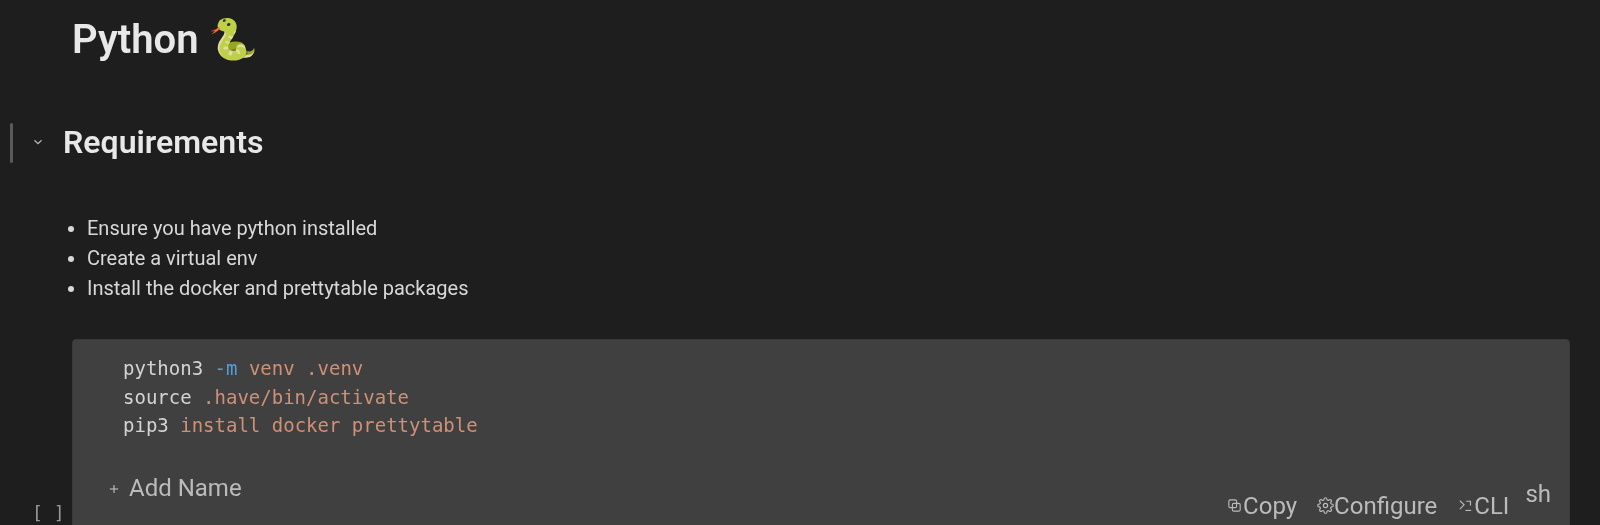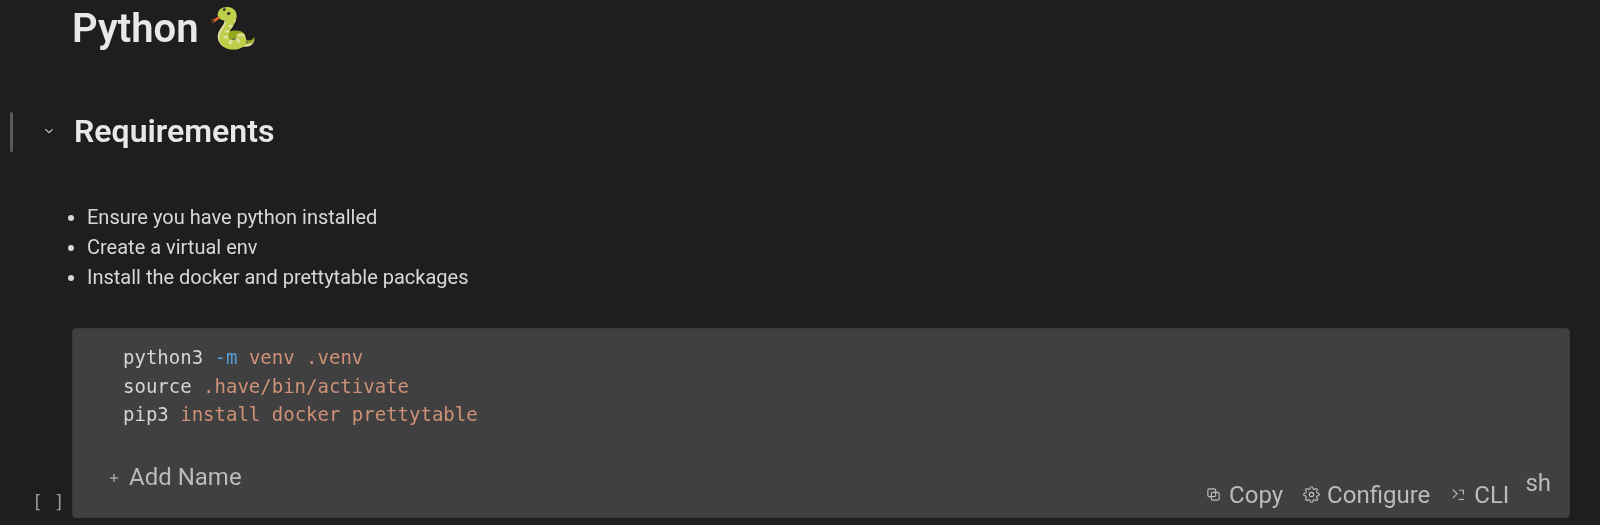--- a/index.html
+++ b/index.html
@@ -12,39 +12,39 @@
       color: #d4d4d4;
       font-family: -apple-system, BlinkMacSystemFont, "Segoe UI", Roboto, Helvetica, Arial, sans-serif;
       width: 1600px;
       height: 525px;
       overflow: hidden;
     }
     .page-title {
       font-size: 40px;
       font-weight: 600;
       color: #e8e8e8;
-      padding: 5px 0 0 72px;
+      padding: 16px 0 0 72px;
     }
     .section {
       margin-top: 60px;
       position: relative;
     }
     .section-marker {
       position: absolute;
       left: 10px;
       top: 0;
       width: 3px;
       height: 40px;
       background: #5a5a5a;
       border-radius: 2px;
     }
     .section-header {
       display: flex;
       align-items: center;
-      padding-left: 40px;
+      padding-left: 29px;
     }
     .chevron {
       width: 18px;
       height: 18px;
       display: flex;
       align-items: center;
       justify-content: center;
       margin-right: 16px;
       cursor: pointer;
     }
@@ -111,21 +111,20 @@
       align-items: center;
       gap: 8px;
       cursor: pointer;
       padding: 2px 8px;
       margin-left: 14px;
     }
     .footer-spacer { flex: 1; }
     .footer-btn {
       display: flex;
       align-items: flex-start;
-      gap: 7px;
       cursor: pointer;
       padding: 2px 10px;
       margin-top: 36px;
     }
     .footer-btn svg {
       width: 17px;
       height: 17px;
       stroke: currentColor;
       fill: none;
       stroke-width: 1.6;

